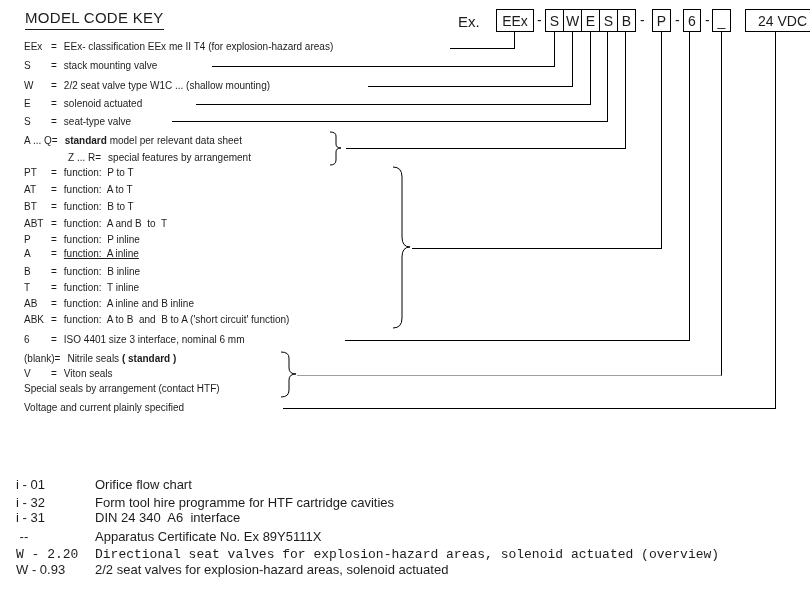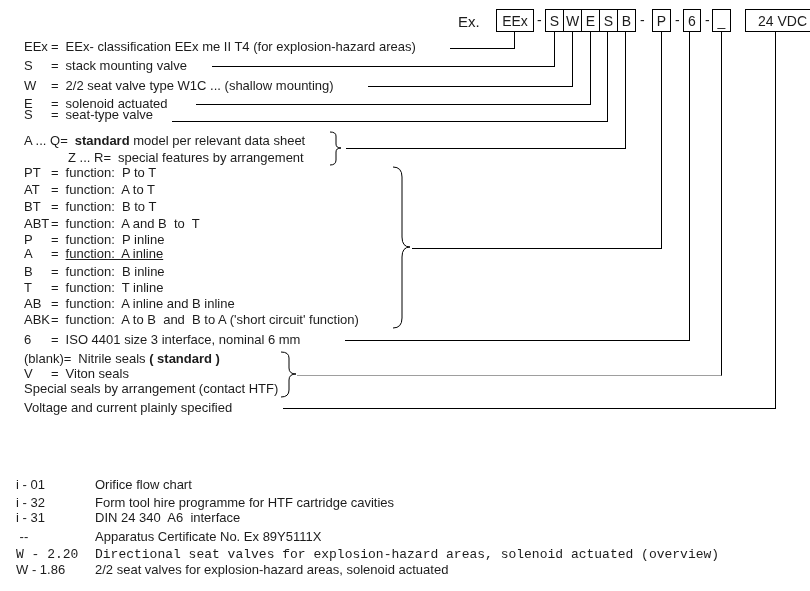--- a/index.html
+++ b/index.html
@@ -15,34 +15,35 @@
   #mck-title{left:25px;top:9px;}
   #rds-title{left:16px;top:449px;}
   #ex-label{position:absolute;left:458px;top:13px;font-size:15px;}
   .cbox{
     position:absolute;top:9px;height:23px;line-height:23px;border:1px solid #000;
     text-align:center;font-size:14px;box-sizing:border-box;white-space:pre;background:#fff;
   }
   .dash{position:absolute;top:12px;font-size:14px;}
   .conn{position:absolute;border-right:1px solid #000;border-bottom:1px solid #000;}
   .conn.light{border-bottom-color:#9e9e9e;}
-  .krow{position:absolute;left:24px;font-size:13px;line-height:14px;white-space:pre;}
+  .krow{position:absolute;left:24px;font-size:10px;line-height:14px;white-space:pre;}
   .krow .code{display:inline-block;min-width:27px;}
   .krow .eq{display:inline-block;margin-right:7px;}
   .krow .b{font-weight:bold;}
   .rrow{position:absolute;left:16px;font-size:13px;line-height:14px;white-space:pre;}
   .rrow .rcode{display:inline-block;width:79px;}
   .brace{position:absolute;}
   .brace path{stroke:#000;stroke-width:1;fill:none;}
 </style>
 </head>
 <body>
 
 <div id="page">
 
+  <div class="title" id="mck-title">MODEL CODE KEY</div>
   <div id="ex-label">Ex.</div>
 
   <div class="cbox" style="left:496px;width:38px;">EEx</div>
   <div class="dash" style="left:537px;">-</div>
   <div class="cbox" style="left:545px;width:19px;">S</div>
   <div class="cbox" style="left:563px;width:19px;">W</div>
   <div class="cbox" style="left:581px;width:19px;">E</div>
   <div class="cbox" style="left:599px;width:19px;">S</div>
   <div class="cbox" style="left:617px;width:19px;">B</div>
   <div class="dash" style="left:640px;">-</div>
@@ -72,21 +73,21 @@
   </svg>
   <svg class="brace" style="left:280px;top:351px;" width="17" height="47" viewBox="0 0 17 47">
     <path d="M1,1 Q9,1 9,7 L9,17 Q9,23 16,23 Q9,23 9,29 L9,39 Q9,46 1,46"></path>
   </svg>
 
   <div id="key-rows">
       <div class="krow" style="top: 40px;"><span class="code">EEx</span><span class="eq">=</span><span><span>EEx- classification EEx me II T4 (for explosion-hazard areas)</span></span></div>
       <div class="krow" style="top: 59px;"><span class="code">S</span><span class="eq">=</span><span><span>stack mounting valve</span></span></div>
       <div class="krow" style="top: 79px;"><span class="code">W</span><span class="eq">=</span><span><span>2/2 seat valve type W1C ... (shallow mounting)</span></span></div>
       <div class="krow" style="top: 97px;"><span class="code">E</span><span class="eq">=</span><span><span>solenoid actuated</span></span></div>
-      <div class="krow" style="top: 108px;"><span class="code">S</span><span class="eq">=</span><span><span>seat-type valve</span></span></div>
+      <div class="krow" style="top: 115px;"><span class="code">S</span><span class="eq">=</span><span><span>seat-type valve</span></span></div>
       <div class="krow" style="top: 134px;"><span class="code">A ... Q</span><span class="eq">=</span><span><span class="b">standard</span><span> model per relevant data sheet</span></span></div>
       <div class="krow" style="top: 151px; margin-left: 44px;"><span class="code">Z ... R</span><span class="eq">=</span><span><span>special features by arrangement</span></span></div>
       <div class="krow" style="top: 166px;"><span class="code">PT</span><span class="eq">=</span><span><span>function:  P to T</span></span></div>
       <div class="krow" style="top: 183px;"><span class="code">AT</span><span class="eq">=</span><span><span>function:  A to T</span></span></div>
       <div class="krow" style="top: 200px;"><span class="code">BT</span><span class="eq">=</span><span><span>function:  B to T</span></span></div>
       <div class="krow" style="top: 217px;"><span class="code">ABT</span><span class="eq">=</span><span><span>function:  A and B  to  T</span></span></div>
       <div class="krow" style="top: 233px;"><span class="code">P</span><span class="eq">=</span><span><span>function:  P inline</span></span></div>
       <div class="krow" style="top: 247px; text-decoration: underline;"><span class="code">A</span><span class="eq">=</span><span><span>function:  A inline</span></span></div>
       <div class="krow" style="top: 265px;"><span class="code">B</span><span class="eq">=</span><span><span>function:  B inline</span></span></div>
       <div class="krow" style="top: 281px;"><span class="code">T</span><span class="eq">=</span><span><span>function:  T inline</span></span></div>
@@ -98,16 +99,16 @@
       <div class="krow" style="top: 382px;"><span><span>Special seals by arrangement (contact HTF)</span></span></div>
       <div class="krow" style="top: 401px;"><span><span>Voltage and current plainly specified</span></span></div>
     </div>
 
   <div id="rds-rows">
       <div class="rrow" style="top: 478px;"><span class="rcode">i - 01</span><span>Orifice flow chart</span></div>
       <div class="rrow" style="top: 496px;"><span class="rcode">i - 32</span><span>Form tool hire programme for HTF cartridge cavities</span></div>
       <div class="rrow" style="top: 511px;"><span class="rcode">i - 31</span><span>DIN 24 340  A6  interface</span></div>
       <div class="rrow" style="top: 530px;"><span class="rcode"> --</span><span>Apparatus Certificate No. Ex 89Y5111X</span></div>
       <div class="rrow" style="top: 548px; font-family: Liberation Mono, monospace;"><span class="rcode">W - 2.20</span><span>Directional seat valves for explosion-hazard areas, solenoid actuated (overview)</span></div>
-      <div class="rrow" style="top: 563px;"><span class="rcode">W - 1.86</span><span>2/2 seat valves for explosion-hazard areas, solenoid actuated</span></div>
+      <div class="rrow" style="top: 563px;"><span class="rcode">W - 0.93</span><span>2/2 seat valves for explosion-hazard areas, solenoid actuated</span></div>
     </div>
 
 </div>
 
 </body></html>

